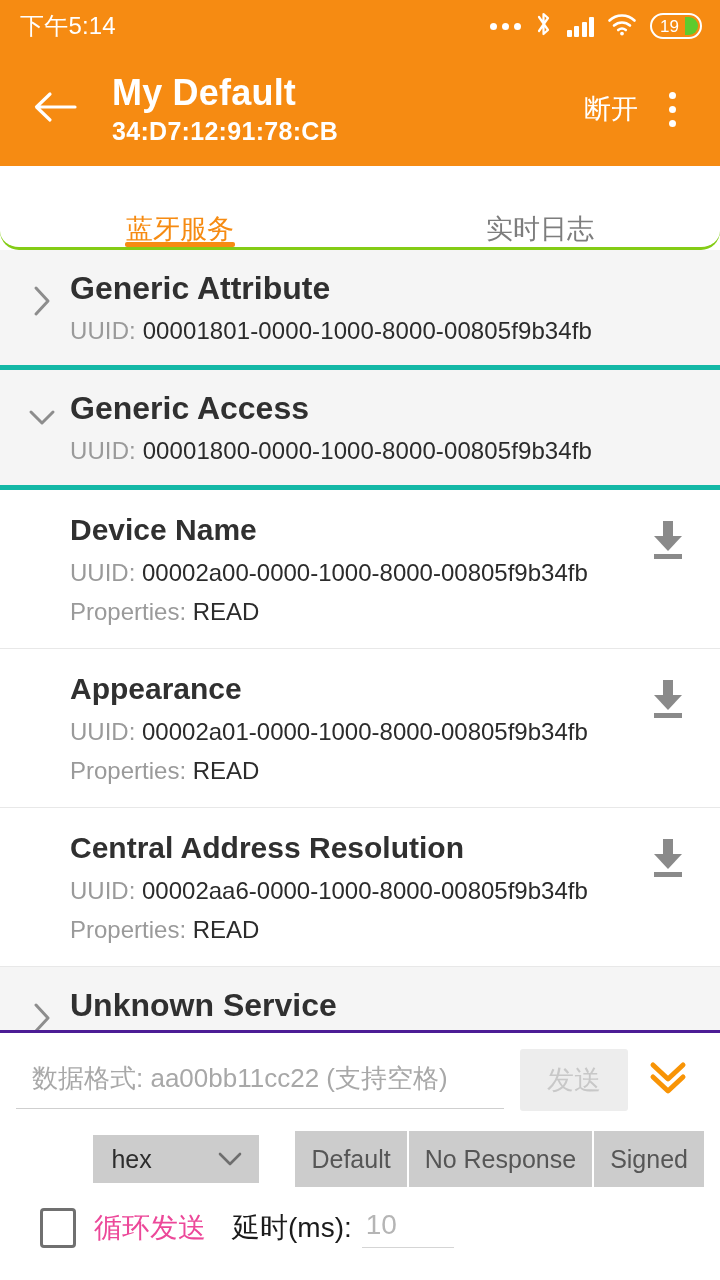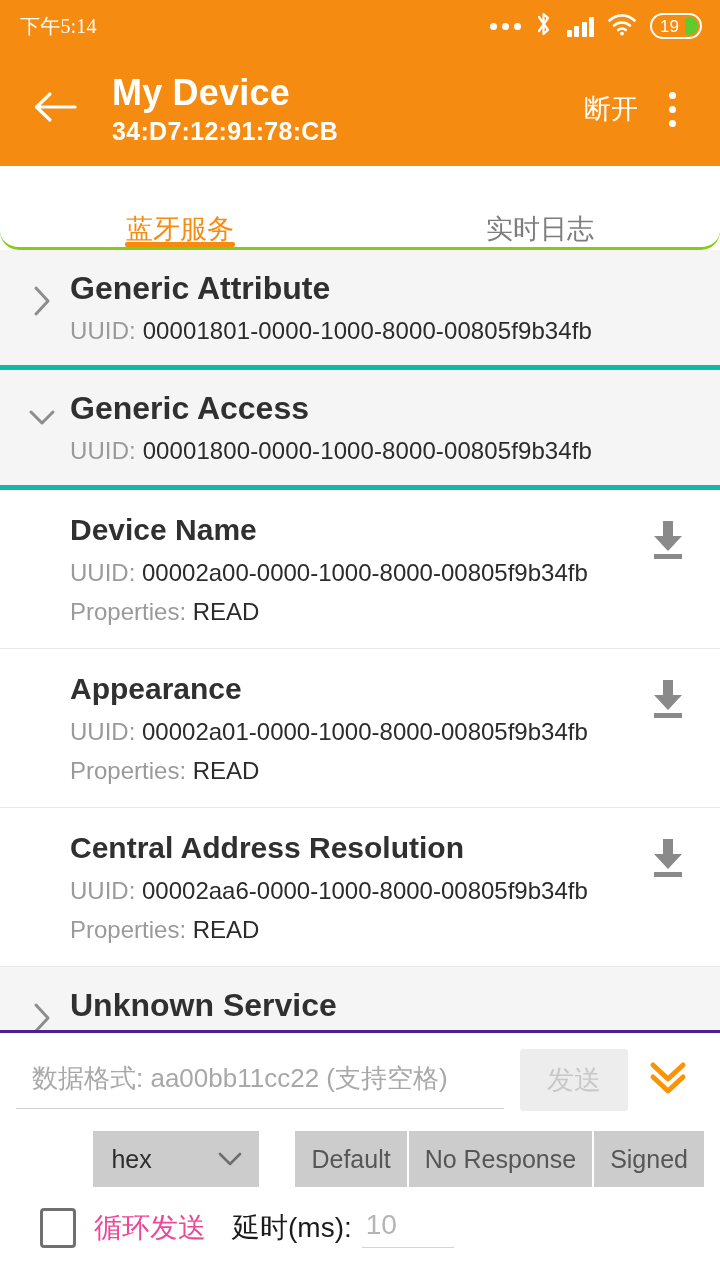--- a/index.html
+++ b/index.html
@@ -10,21 +10,21 @@
     overflow: hidden;
   }
   .screen { width: 720px; height: 1280px; position: relative; display: flex; flex-direction: column; background:#fff; }
 
   
   .statusbar {
     height: 52px; background: #F68B12; color: #fff;
     display: flex; align-items: center; justify-content: space-between;
     padding: 0 18px 0 20px; flex: 0 0 52px;
   }
-  .status-time { font-size: 20px; letter-spacing: .2px; font-family: Liberation Serif, serif; }
+  .status-time { font-size: 24px; letter-spacing: .2px; }
   .status-icons { display: flex; align-items: center; gap: 13px; }
   .dots3 { display: flex; gap: 5px; align-items: center; }
   .dots3 i { width: 7px; height: 7px; border-radius: 50%; background: #fff; display: block; }
   .bars { display: flex; align-items: flex-end; gap: 2.5px; height: 22px; }
   .bars i { width: 5px; background: #fff; display: block; border-radius: 1px; }
   .bars i:nth-child(1){ height: 7px; }
   .bars i:nth-child(2){ height: 11px; }
   .bars i:nth-child(3){ height: 15px; }
   .bars i:nth-child(4){ height: 20px; }
   .battery {
@@ -105,21 +105,21 @@
   .data-input::placeholder { color:#a8a8a8; }
   .send-btn {
     margin-left: 16px; background:#EDEDED; color:#c8c8c8; border:none;
     font-size: 27px; border-radius: 3px; width: 108px; height: 62px;
     font-family: "Liberation Sans", "DejaVu Sans", sans-serif;
   }
   .expand-btn { width: 72px; height: 66px; display:flex; align-items:center; justify-content:center; margin-left: 4px; }
 
   .row2 { display:flex; align-items:center; justify-content:flex-end; margin-top: 18px; gap: 0; }
   .dd {
-    width: 166px; height: 56px; background:#CCCCCC;
+    width: 166px; height: 48px; background:#CCCCCC;
     display:flex; align-items:center; justify-content:space-between;
     padding: 0 16px 0 18px; color:#2d2d2d; font-size: 25px;
   }
   .seg { display:flex; margin-left: 12px; padding-left: 24px; }
   .seg button {
     background:#CCCCCC; border:none; color:#565656; font-size: 25px;
     height: 56px; padding: 0 16px; border-right: 2px solid #fff;
     font-family: "Liberation Sans", "DejaVu Sans", sans-serif;
   }
   .seg button:last-child { border-right: none; }
@@ -177,21 +177,21 @@
 
   <div class="appbar">
     <div class="back-btn">
       <span>
         <svg width="44" height="36" viewBox="0 0 44 36">
           <path d="M42 18 H4 M17 5 L3.5 18 L17 31" fill="none" stroke="#fff" stroke-width="3.2" stroke-linecap="round" stroke-linejoin="round"></path>
         </svg>
       </span>
     </div>
     <div class="titles">
-      <div class="title">My Device</div>
+      <div class="title">My Default</div>
       <div class="subtitle">34:D7:12:91:78:CB</div>
     </div>
     <div class="disconnect">断开</div>
     <div class="overflow">
       <span style="display:flex;flex-direction:column;gap:7px;">
         <i style="width:7px;height:7px;border-radius:50%;background:#fff;display:block;"></i>
         <i style="width:7px;height:7px;border-radius:50%;background:#fff;display:block;"></i>
         <i style="width:7px;height:7px;border-radius:50%;background:#fff;display:block;"></i>
       </span>
     </div>

